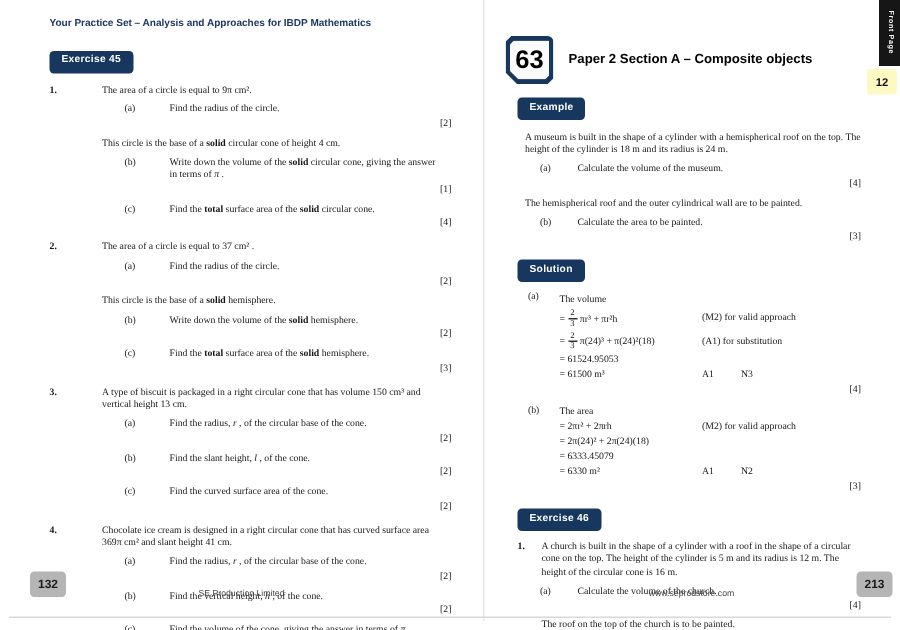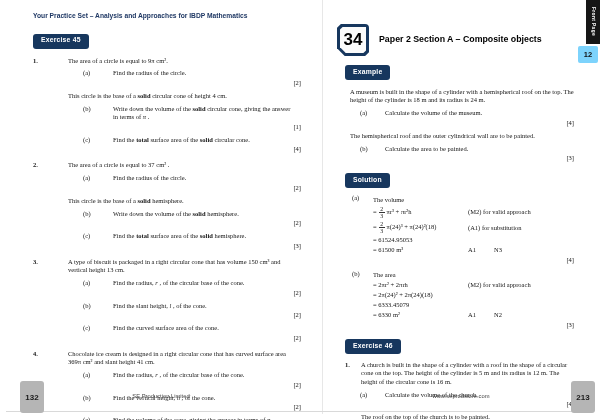--- a/index.html
+++ b/index.html
@@ -51,30 +51,30 @@
   .annm { display:inline-block; width:26px; }
   .frac { display:inline-block; text-align:center; vertical-align:middle; margin:0 2px; }
   .frac-num { display:block; font-size:5.8px; line-height:1.1; border-bottom:0.6px solid #333; padding:0 1.5px; }
   .frac-den { display:block; font-size:5.8px; line-height:1.1; }
 
   
   .footer-left { position:absolute; left:0; width:322px; top:393px; text-align:center;
                  font-family:"Liberation Sans",sans-serif; font-size:5.8px; color:#444; }
   .footer-right { position:absolute; left:322px; right:0; top:393px; text-align:center;
                  font-family:"Liberation Sans",sans-serif; font-size:5.8px; color:#444; }
-  .pagenum { position:absolute; width:24px; height:32px; background:#b5b5b5; border-radius:3px;
+  .pagenum { position:absolute; width:24px; height:17px; background:#b5b5b5; border-radius:3px;
              display:flex; align-items:center; justify-content:center;
              font-family:"Liberation Sans",sans-serif; font-weight:bold; font-size:8px; color:#1a1a1a; }
   #pn-left { left:20px; top:381px; }
   #pn-right { right:5px; top:381px; }
   .fp-tab { position:absolute; top:0; right:0; width:14px; height:44px; background:#161616; color:#fff;
             display:flex; align-items:center; justify-content:center;
             writing-mode:vertical-rl; font-family:"Liberation Sans",sans-serif; font-weight:bold;
             font-size:4.8px; letter-spacing:0.4px; }
-  .side-num { position:absolute; top:46px; right:2px; width:20px; height:17px; background:#7dd3fc; border-radius:2px;
+  .side-num { position:absolute; top:46px; right:2px; width:20px; height:17px; background:#fef9c3; border-radius:2px;
             display:flex; align-items:center; justify-content:center;
             font-family:"Liberation Sans",sans-serif; font-weight:bold; font-size:7.5px; color:#111; }
 </style>
 </head>
 <body>
 
 <div class="divider"></div>
 <div class="bottom-line"></div>
 
 <section>
@@ -176,21 +176,21 @@
   </div>
 
   <div class="footer-left">SE Production Limited</div>
   <div class="pagenum" id="pn-left">132</div>
 </section>
 
 <section>
   <div class="rcontent">
     <div class="chapter-head">
       <div class="ch-badge">
-        <div class="ch-badge-inner">34</div>
+        <div class="ch-badge-inner">63</div>
       </div>
       <div class="ch-title">Paper 2 Section A – Composite objects</div>
     </div>
 
     <div class="badge-row">
       <span class="badge">Example</span>
     </div>
 
     <div class="para"><span>A museum is built in the shape of a cylinder with a hemispherical roof on the top. The height of the cylinder is 18 m and its radius is 24 m.</span></div>
     <div class="rp-prow">

